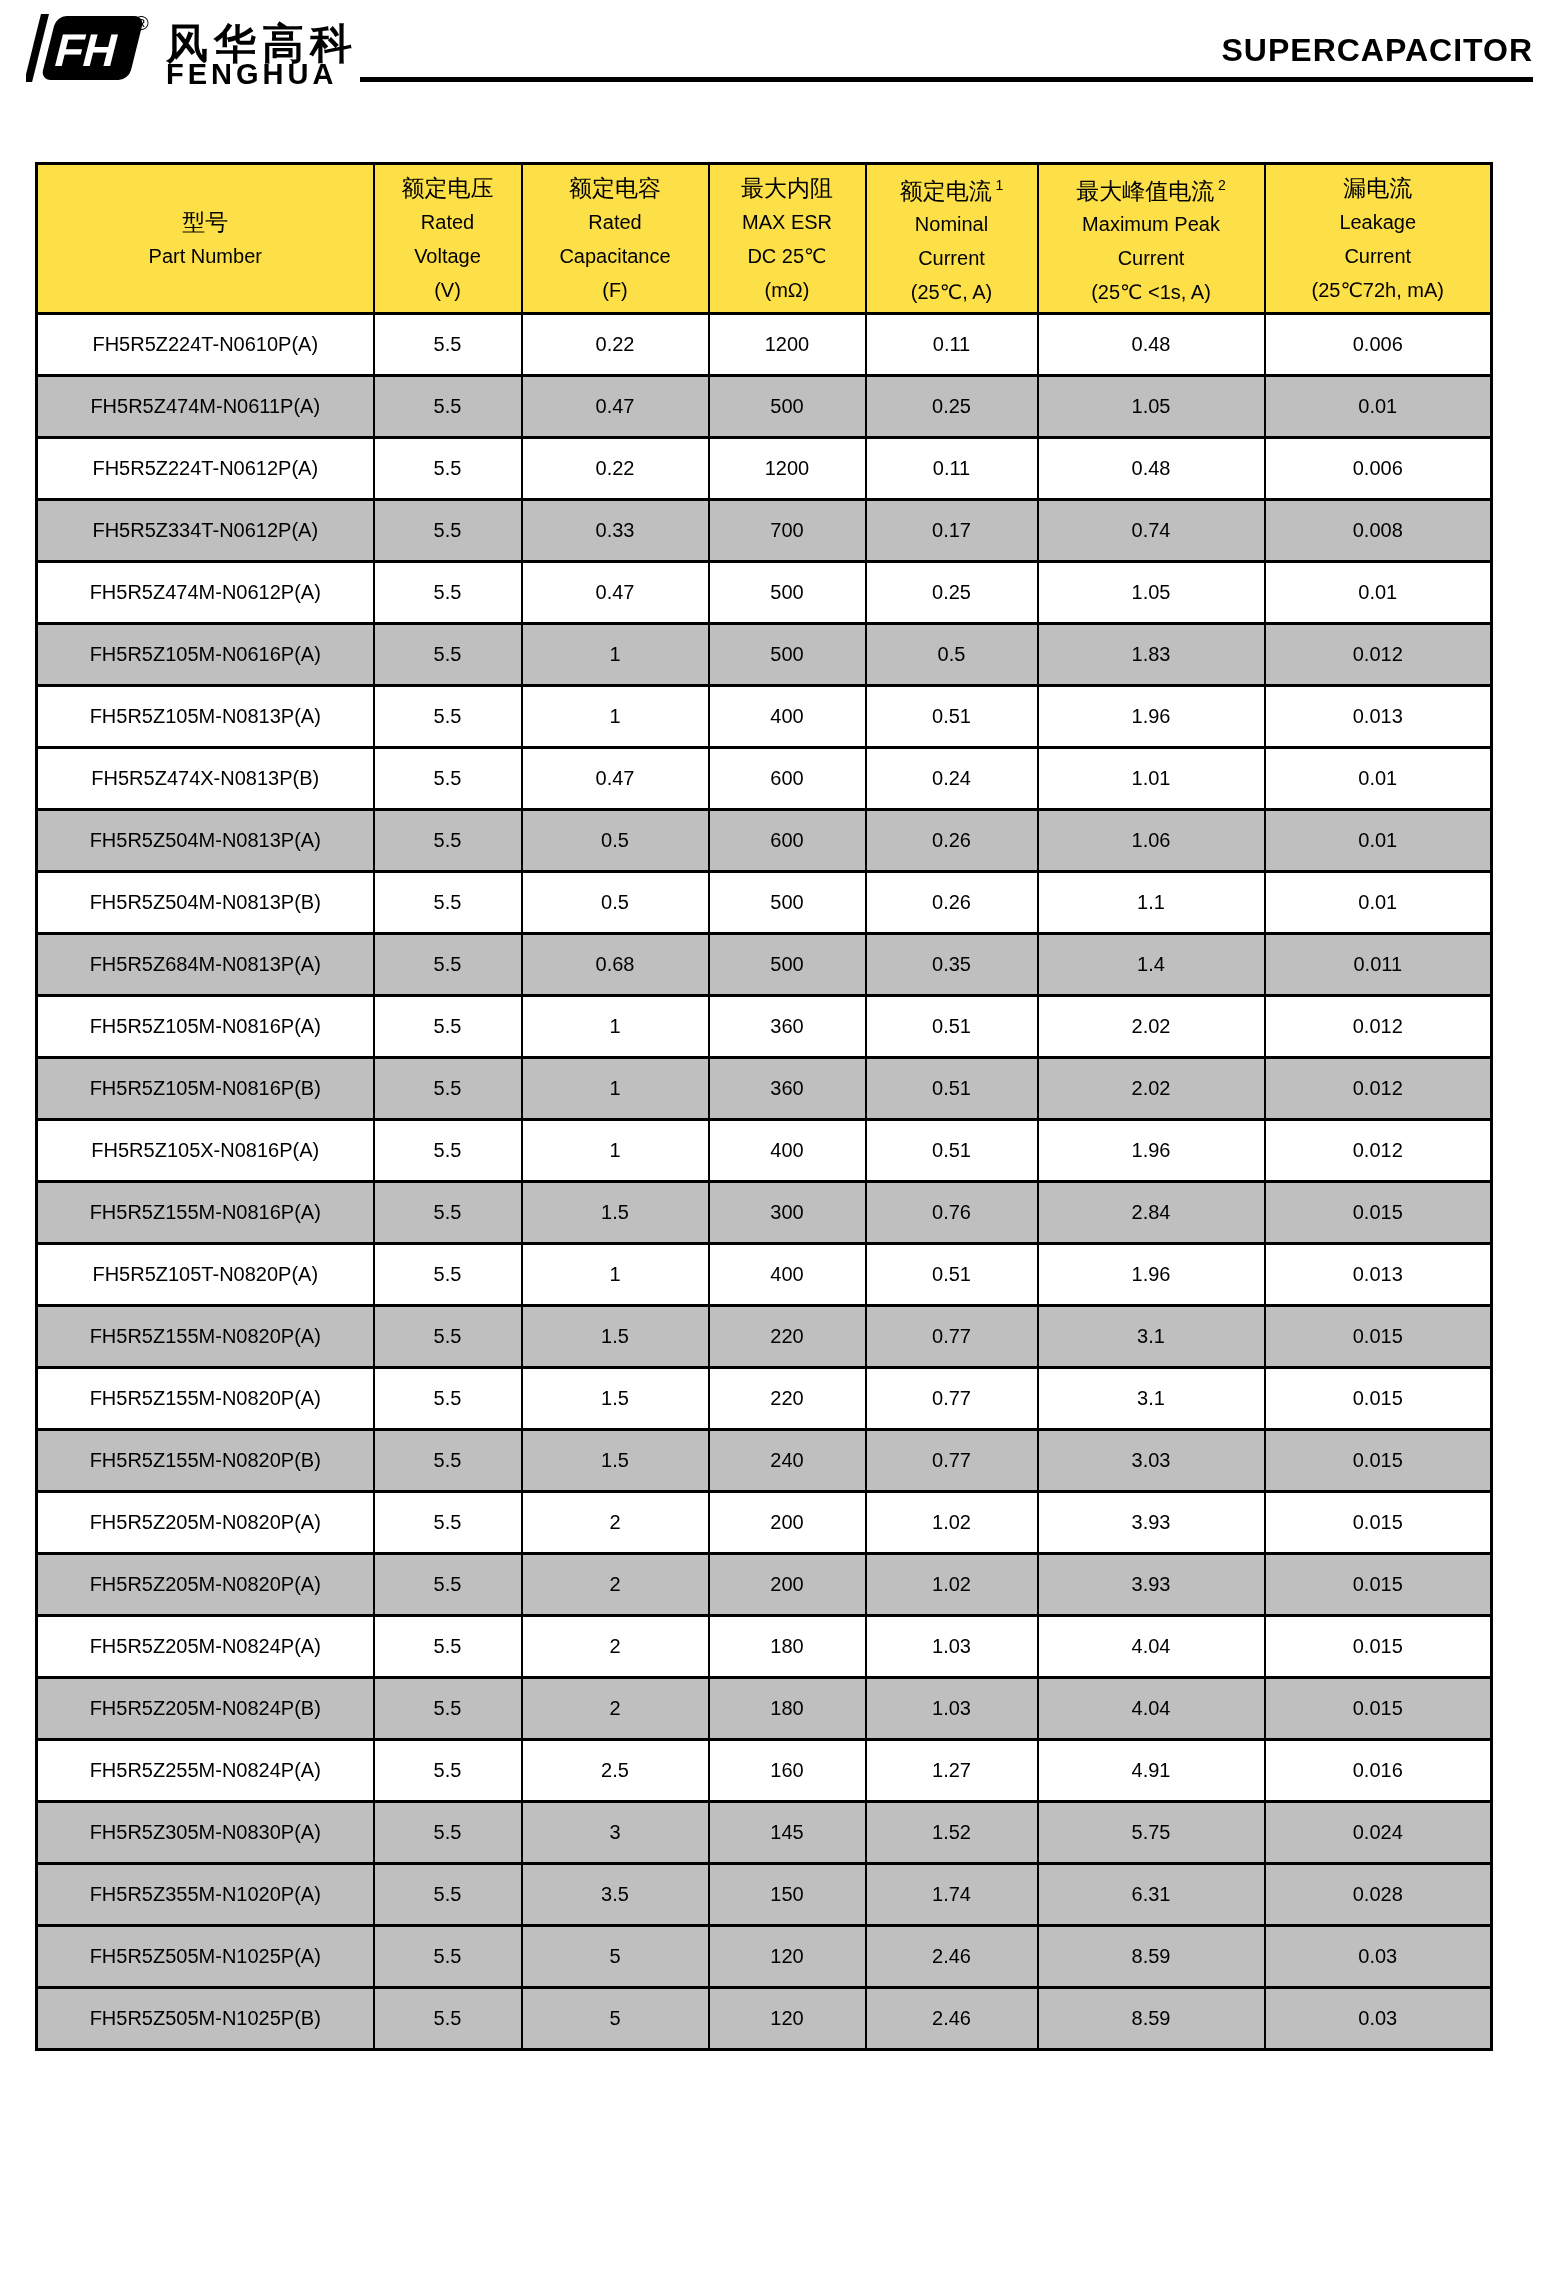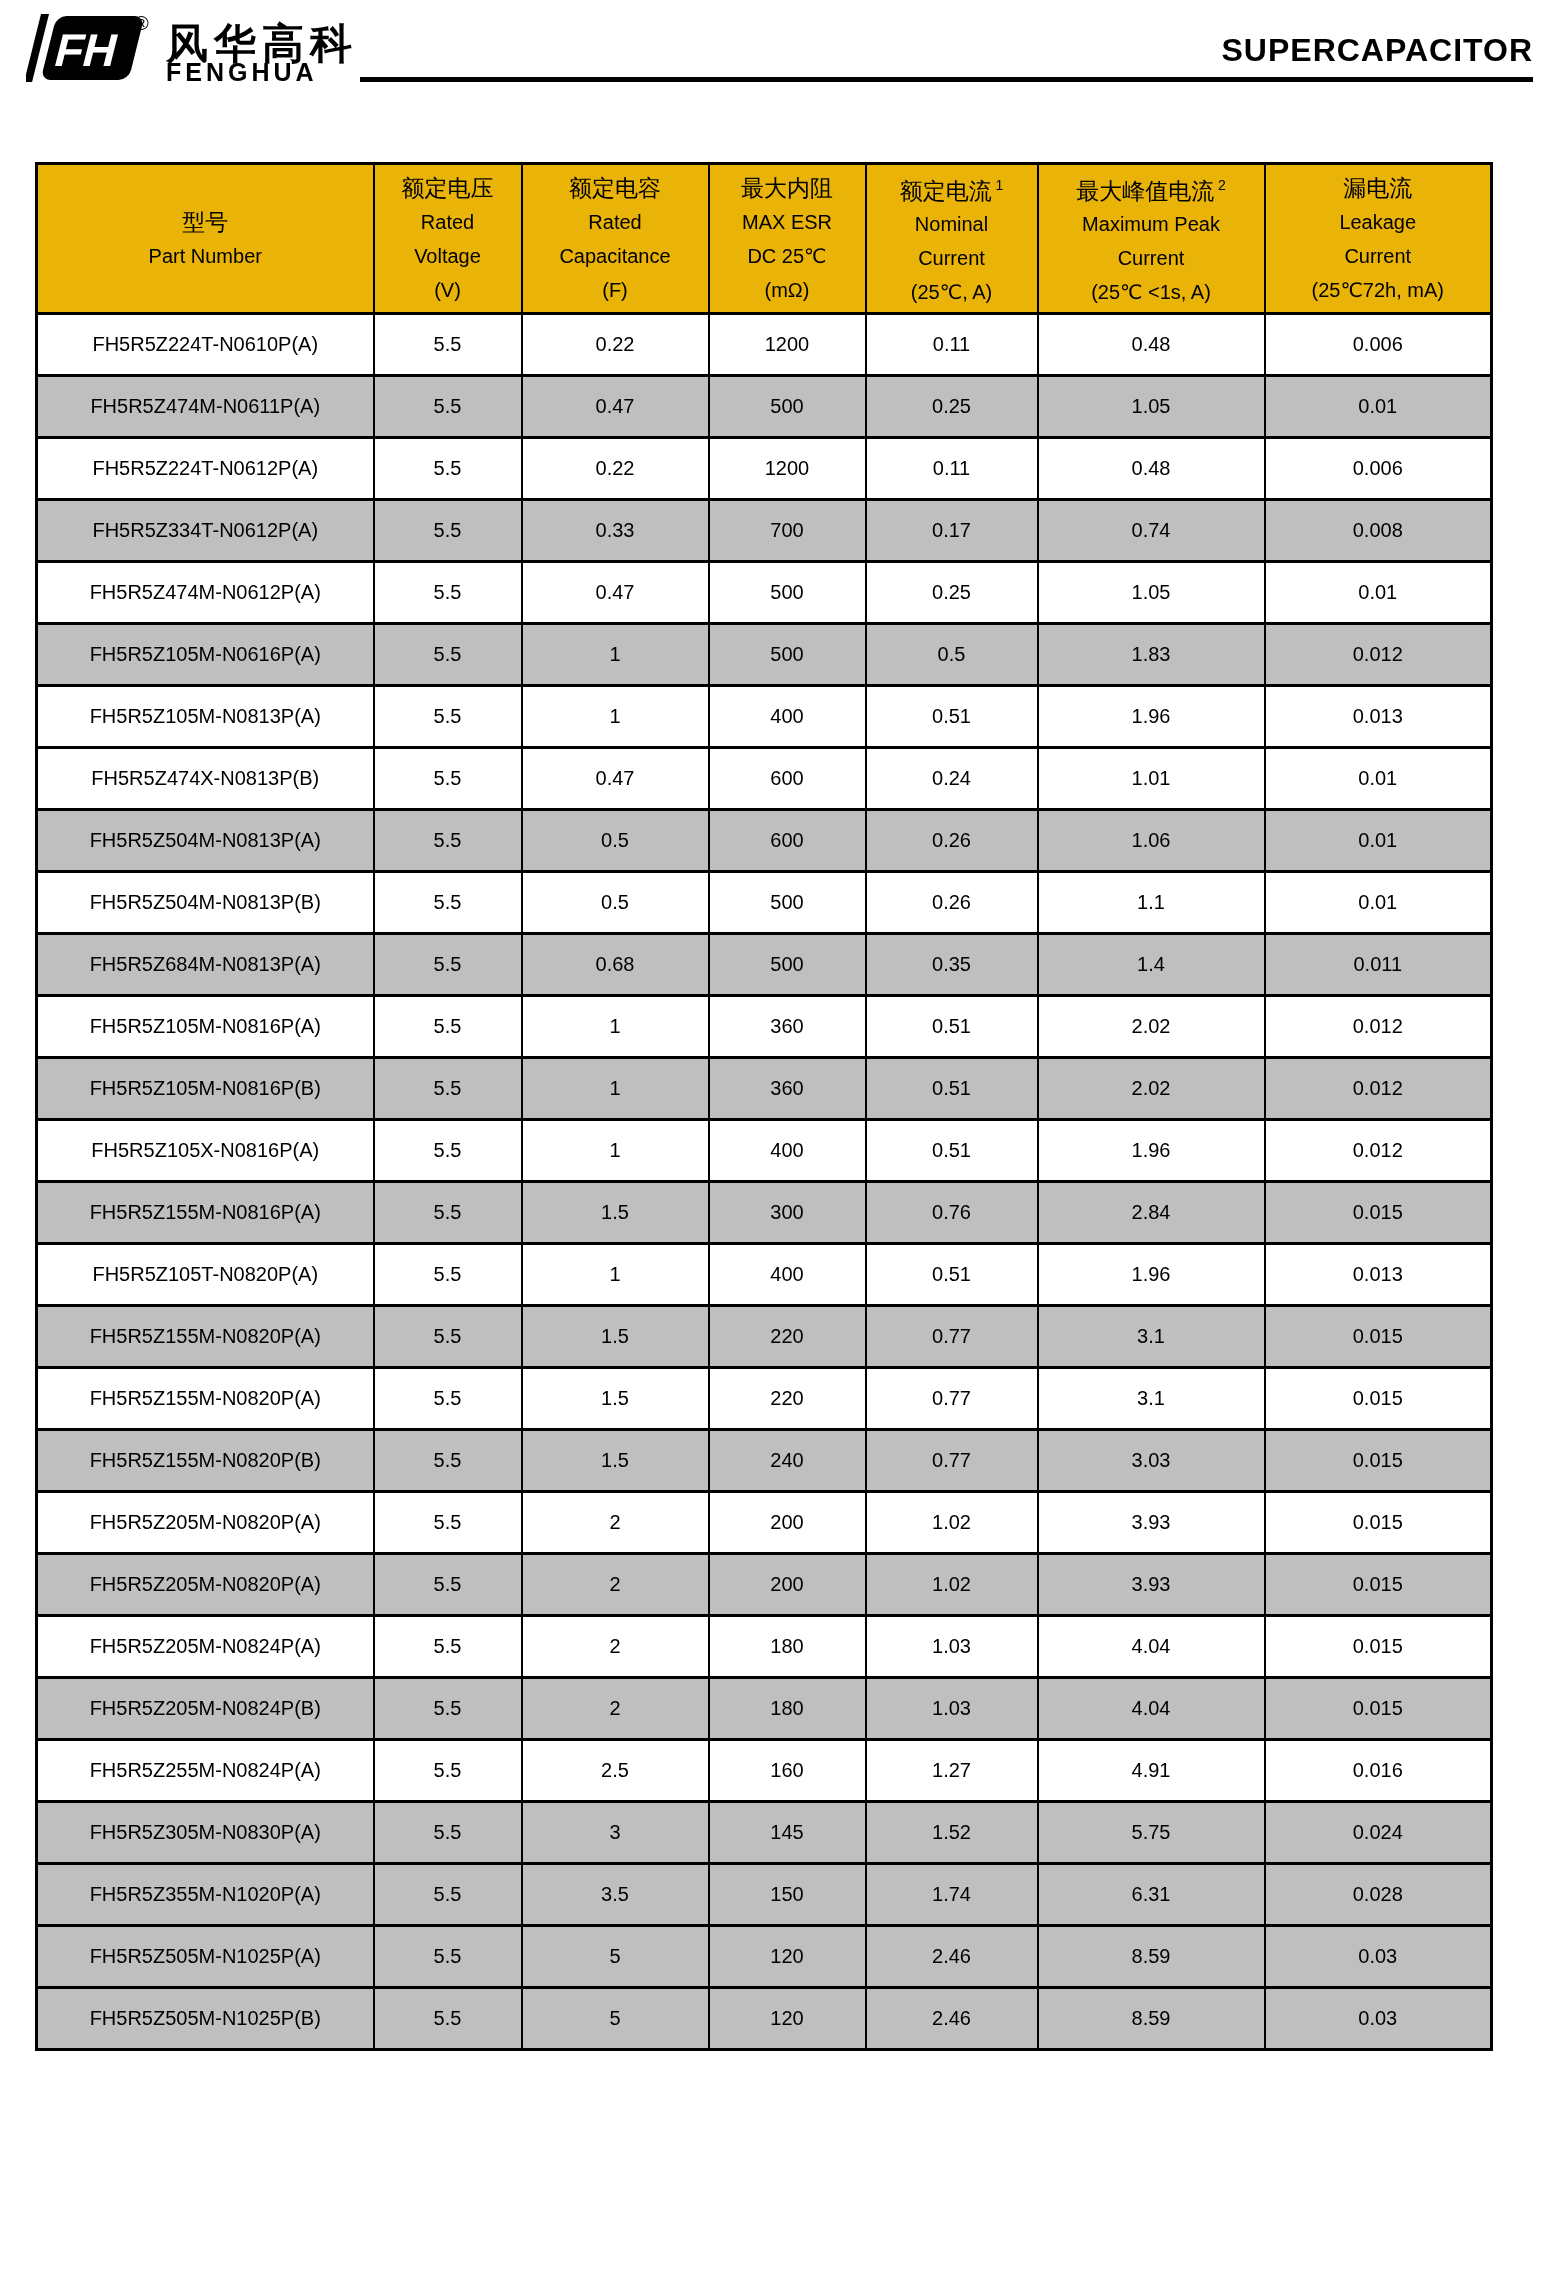--- a/index.html
+++ b/index.html
@@ -14,21 +14,21 @@
   
   .page-header { position:relative; height:162px; }
   .logo-svg { position:absolute; left:26px; top:10px; }
   .reg-mark { position:absolute; left:134px; top:12px; font-size:20px; font-weight:400; }
   .brand-cn {
     position:absolute; left:166px; top:16px;
     font-size:42px; font-weight:700; letter-spacing:6px; white-space:nowrap;
   }
   .brand-en {
     position:absolute; left:166px; top:58px;
-    font-size:25px; font-weight:700; letter-spacing:4px; white-space:nowrap;
+    font-size:29px; font-weight:700; letter-spacing:4px; white-space:nowrap;
   }
   .doc-title {
     position:absolute; right:10px; top:32px;
     font-size:32px; font-weight:700; letter-spacing:1px;
   }
   .header-rule {
     position:absolute; left:360px; right:10px; top:77px;
     height:5px; background:#000;
   }
 
@@ -37,21 +37,21 @@
     border-collapse:collapse; table-layout:fixed;
     margin-left:35px; width:1455px;
     border:3px solid #000;
   }
   table.spec th, table.spec td {
     border-left:2px solid #000; border-right:2px solid #000;
     border-top:3px solid #000; border-bottom:3px solid #000;
     text-align:center; vertical-align:middle;
     font-weight:400; overflow:hidden;
   }
-  table.spec thead th { background:#eab308; height:150px; }
+  table.spec thead th { background:#fde047; height:150px; }
   table.spec tbody tr { height:62px; }
   table.spec tbody td { font-size:20px; background:#ffffff; }
   table.spec tbody tr.shaded td { background:#bfbfbf; }
   .h-cn   { font-size:23px; line-height:34px; }
   .h-cn sup { font-size:14px; }
   .h-en   { font-size:20px; line-height:34px; }
   .h-unit { font-size:20px; line-height:34px; }
 </style>
 </head>
 <body>

